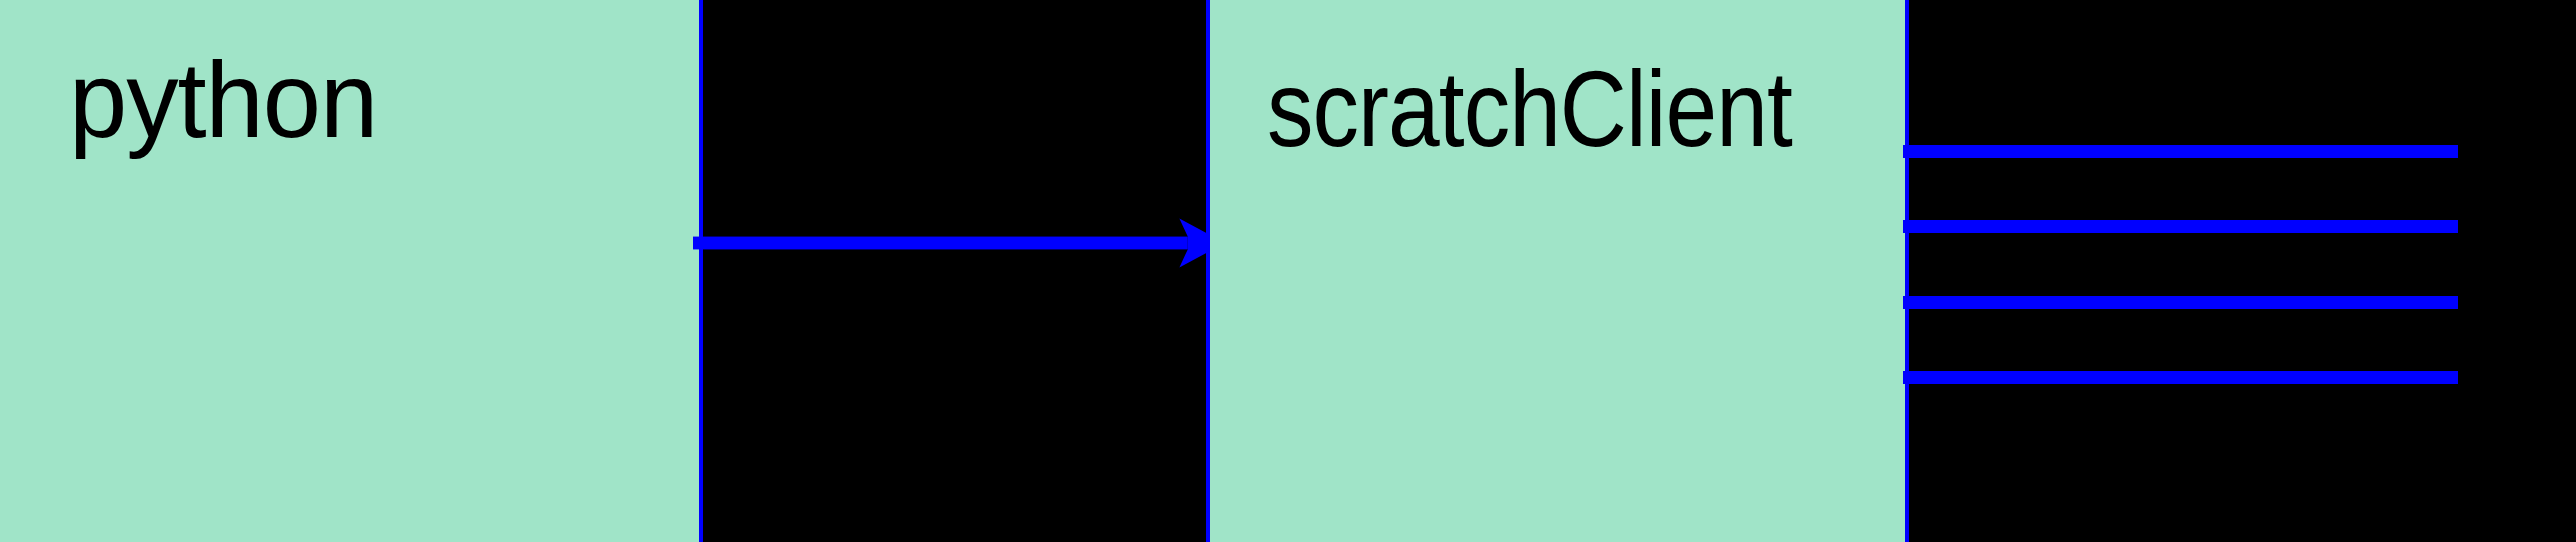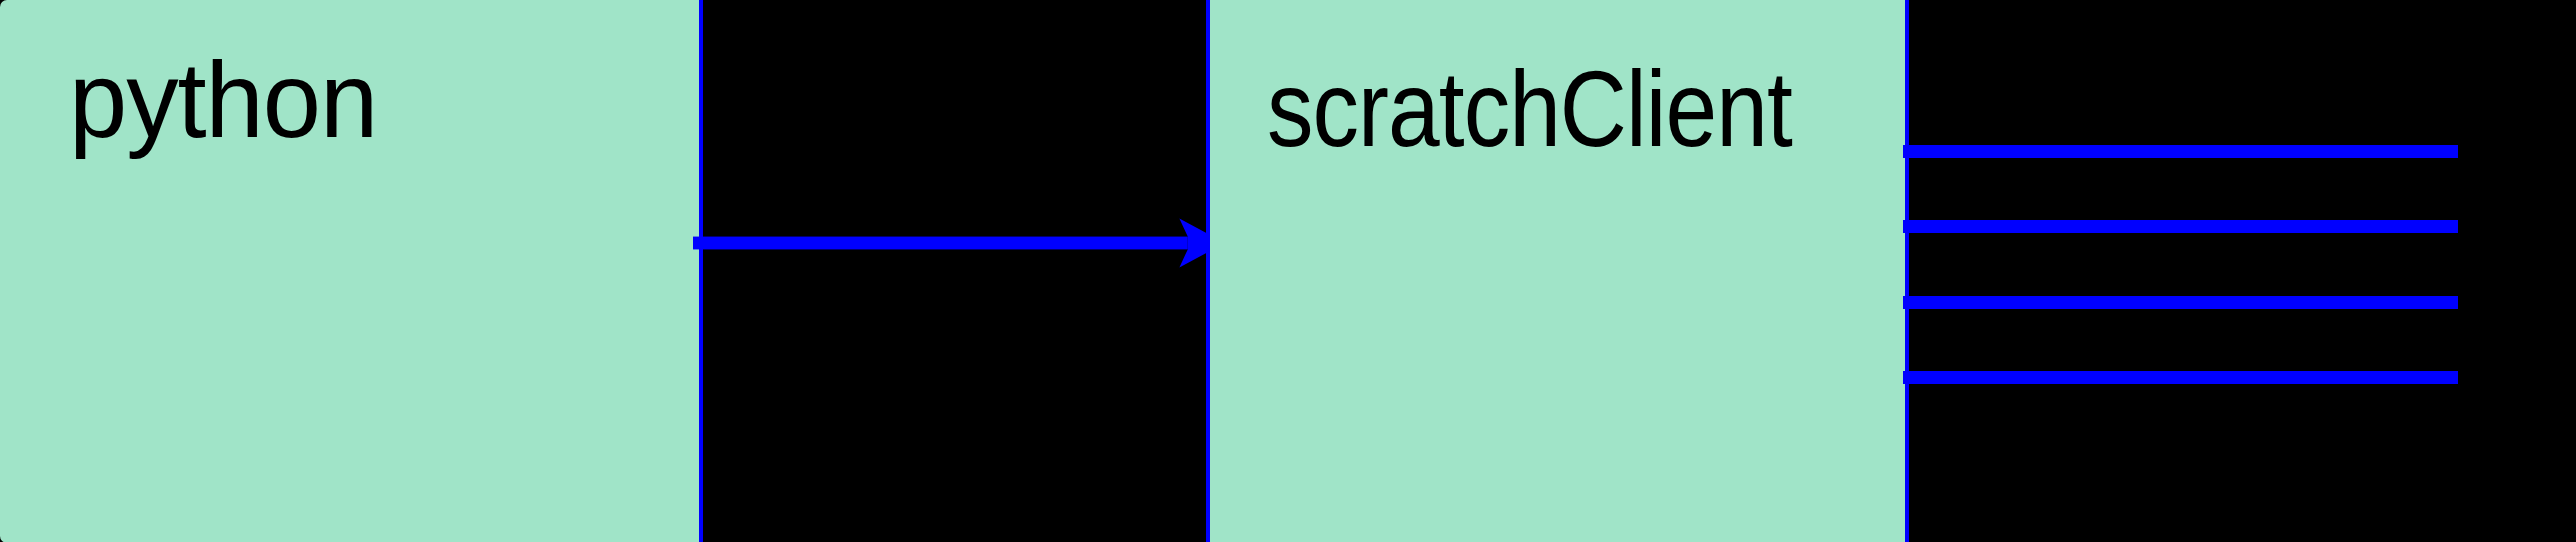--- a/index.html
+++ b/index.html
@@ -7,21 +7,20 @@
     padding: 0;
     background: #000000;
   }
   #canvas {
     position: relative;
     width: 2576px;
     height: 543px;
     background: #000000;
     overflow: hidden;
     font-family: "Liberation Sans", sans-serif;
-    border-radius: 7px;
   }
   .node-box {
     position: absolute;
     box-sizing: border-box;
     background: #A0E4C8;
     border: 4.5px solid #0000FF;
     overflow: visible;
   }
   .node-label {
     position: absolute;

